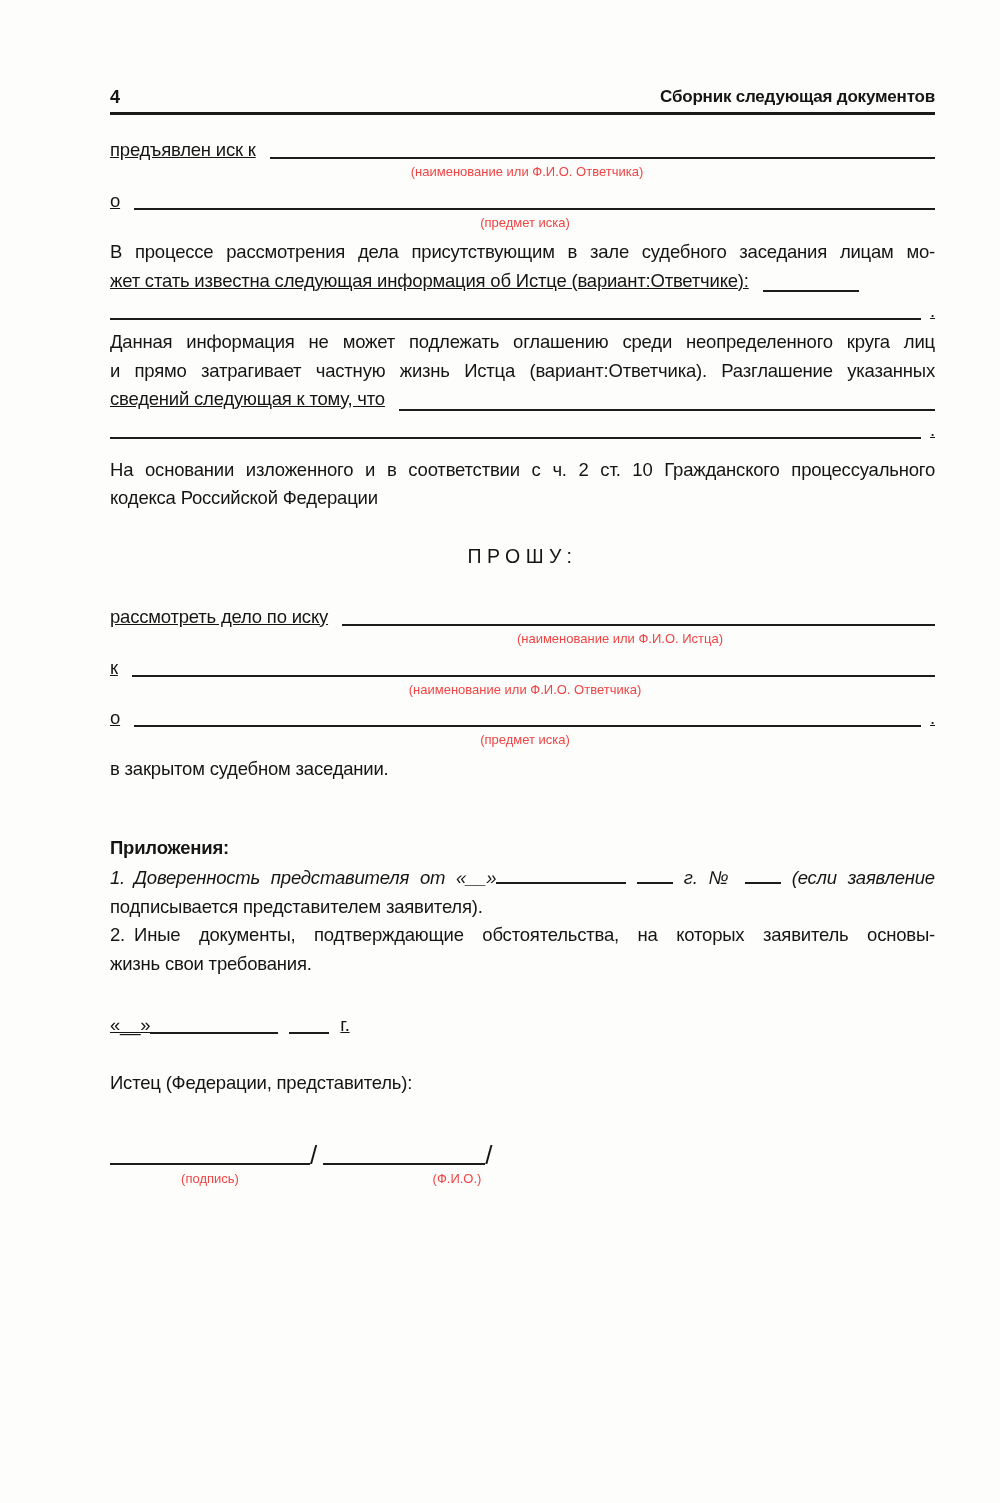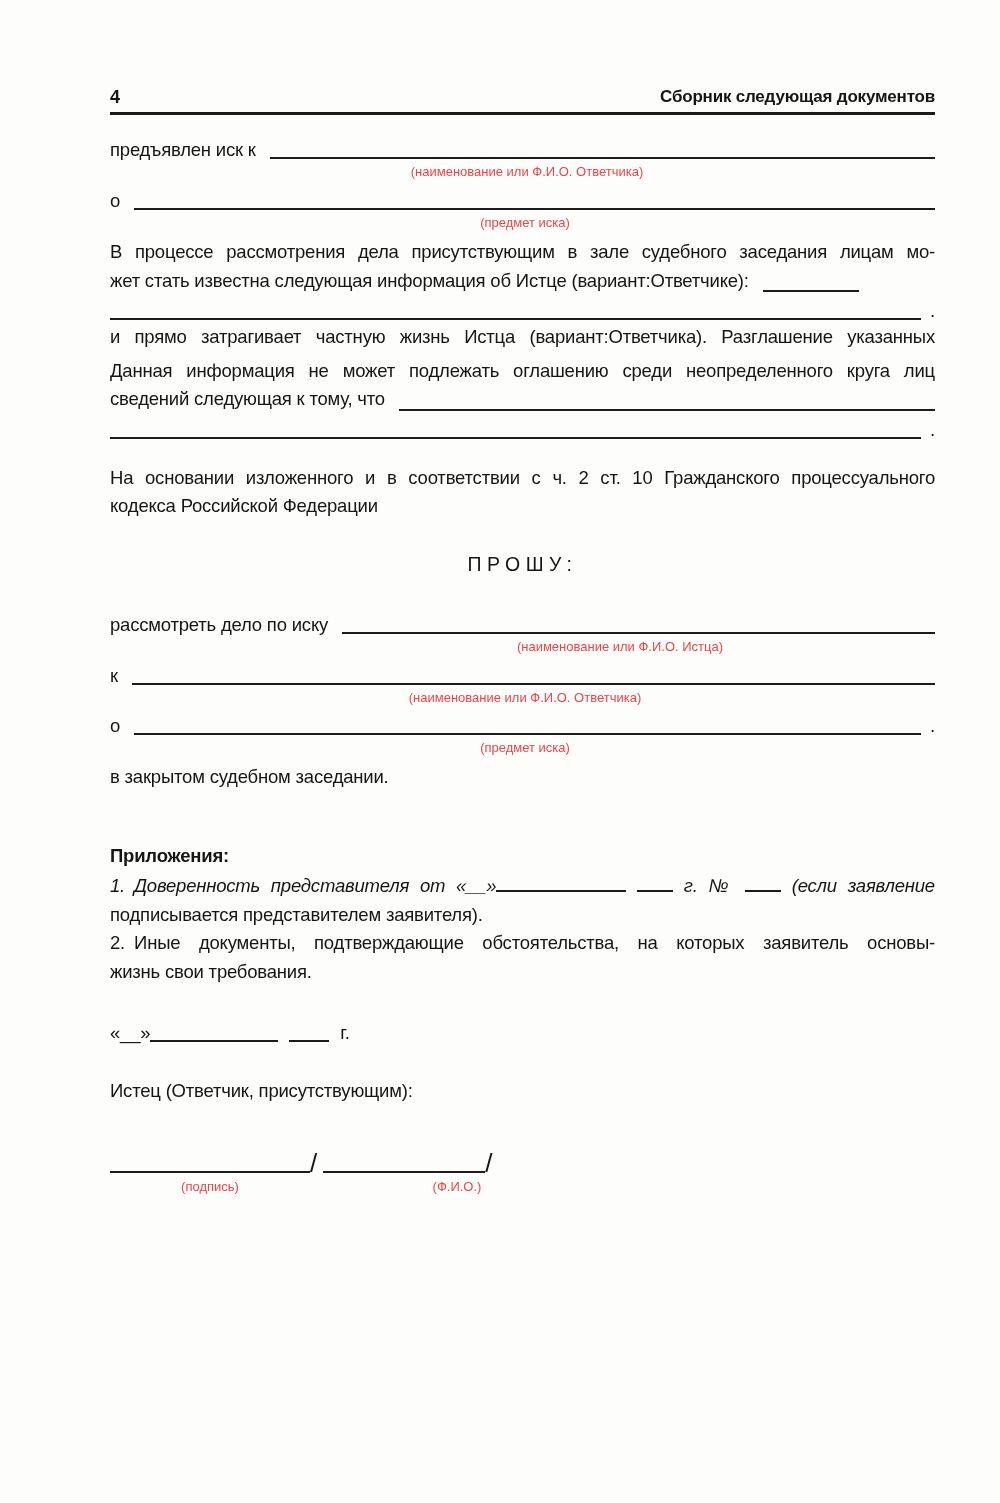--- a/index.html
+++ b/index.html
@@ -35,20 +35,21 @@
   }
   .pg-num { font-size: 18px; }
   .pg-title { font-size: 17px; }
 
   
   .fill-row {
     display: flex;
     align-items: flex-end;
     line-height: 25px;
     white-space: nowrap;
+    text-decoration: underline;
   }
   .blank {
     flex: 1 1 auto;
     border-bottom: 2.5px solid #1c1c1c;
     margin: 0 0 3px 14px;
     height: 2px;
   }
   .blank.nolabel { margin-left: 0; }
   .dot { margin-left: 9px; }
 
@@ -135,32 +136,32 @@
     <div class="jline mt-small">В процессе рассмотрения дела присутствующим в зале судебного заседания лицам мо-</div>
     <div class="fill-row" style="line-height:28.5px;text-align:right;">
       <span>жет стать известна следующая информация об Истце (вариант:Ответчике):</span>
       <span class="blank" style="max-width:96px;"></span>
     </div>
     <div class="fill-row" style="margin-top:4px; height:24px;">
       <span class="blank nolabel"></span>
       <span class="dot">.</span>
     </div>
 
+    <div class="jline" style="margin-top:5px;">Данная информация не может подлежать оглашению среди неопределенного круга лиц</div>
     <div class="jline">и прямо затрагивает частную жизнь Истца (вариант:Ответчика). Разглашение указанных</div>
-    <div class="jline" style="margin-top:5px;">Данная информация не может подлежать оглашению среди неопределенного круга лиц</div>
     <div class="fill-row" style="line-height:28.5px;">
       <span>сведений следующая к тому, что</span>
       <span class="blank"></span>
     </div>
     <div class="fill-row" style="margin-top:4px; height:24px;">
       <span class="blank nolabel"></span>
       <span class="dot">.</span>
     </div>
 
-    <div class="jline" style="margin-top:22px;">На основании изложенного и в соответствии с ч. 2 ст. 10 Гражданского процессуального</div>
+    <div class="jline" style="margin-top:14px;">На основании изложенного и в соответствии с ч. 2 ст. 10 Гражданского процессуального</div>
     <div class="para">кодекса Российской Федерации</div>
 
     <div class="prayer">ПРОШУ:</div>
 
     <div class="fill-row" style="margin-top:36px;">
       <span>рассмотреть дело по иску</span>
       <span class="blank"></span>
     </div>
     <div class="caption" style="margin-left:395px; width:230px; text-align:center;">(наименование или Ф.И.О. Истца)</div>
 
@@ -197,21 +198,21 @@
     </div>
     <div class="para">жизнь свои требования.</div>
 
     <div class="fill-row" style="margin-top:34px;">
       <span>«__»</span>
         <span class="iblank w128" style="margin-bottom:3px;"></span>
       <span class="iblank w40" style="margin-left:11px; margin-bottom:3px;"></span>
       <span style="margin-left:11px;">г.</span>
     </div>
 
-    <div class="para" style="margin-top:32px;">Истец (Ответчик, присутствующим):</div>
+    <div class="para" style="margin-top:32px;">Истец (Федерации, представитель):</div>
 
     <div class="sig-row">
       <span class="sigline sig1"></span>
       <span class="slash">/</span>
       <span class="sigline sig2"></span>
       <span class="slash">/</span>
     </div>
     <div class="sig-caps">
       <span class="caption sig-cap1">(подпись)</span>
       <span class="caption sig-cap2">(Ф.И.О.)</span>

